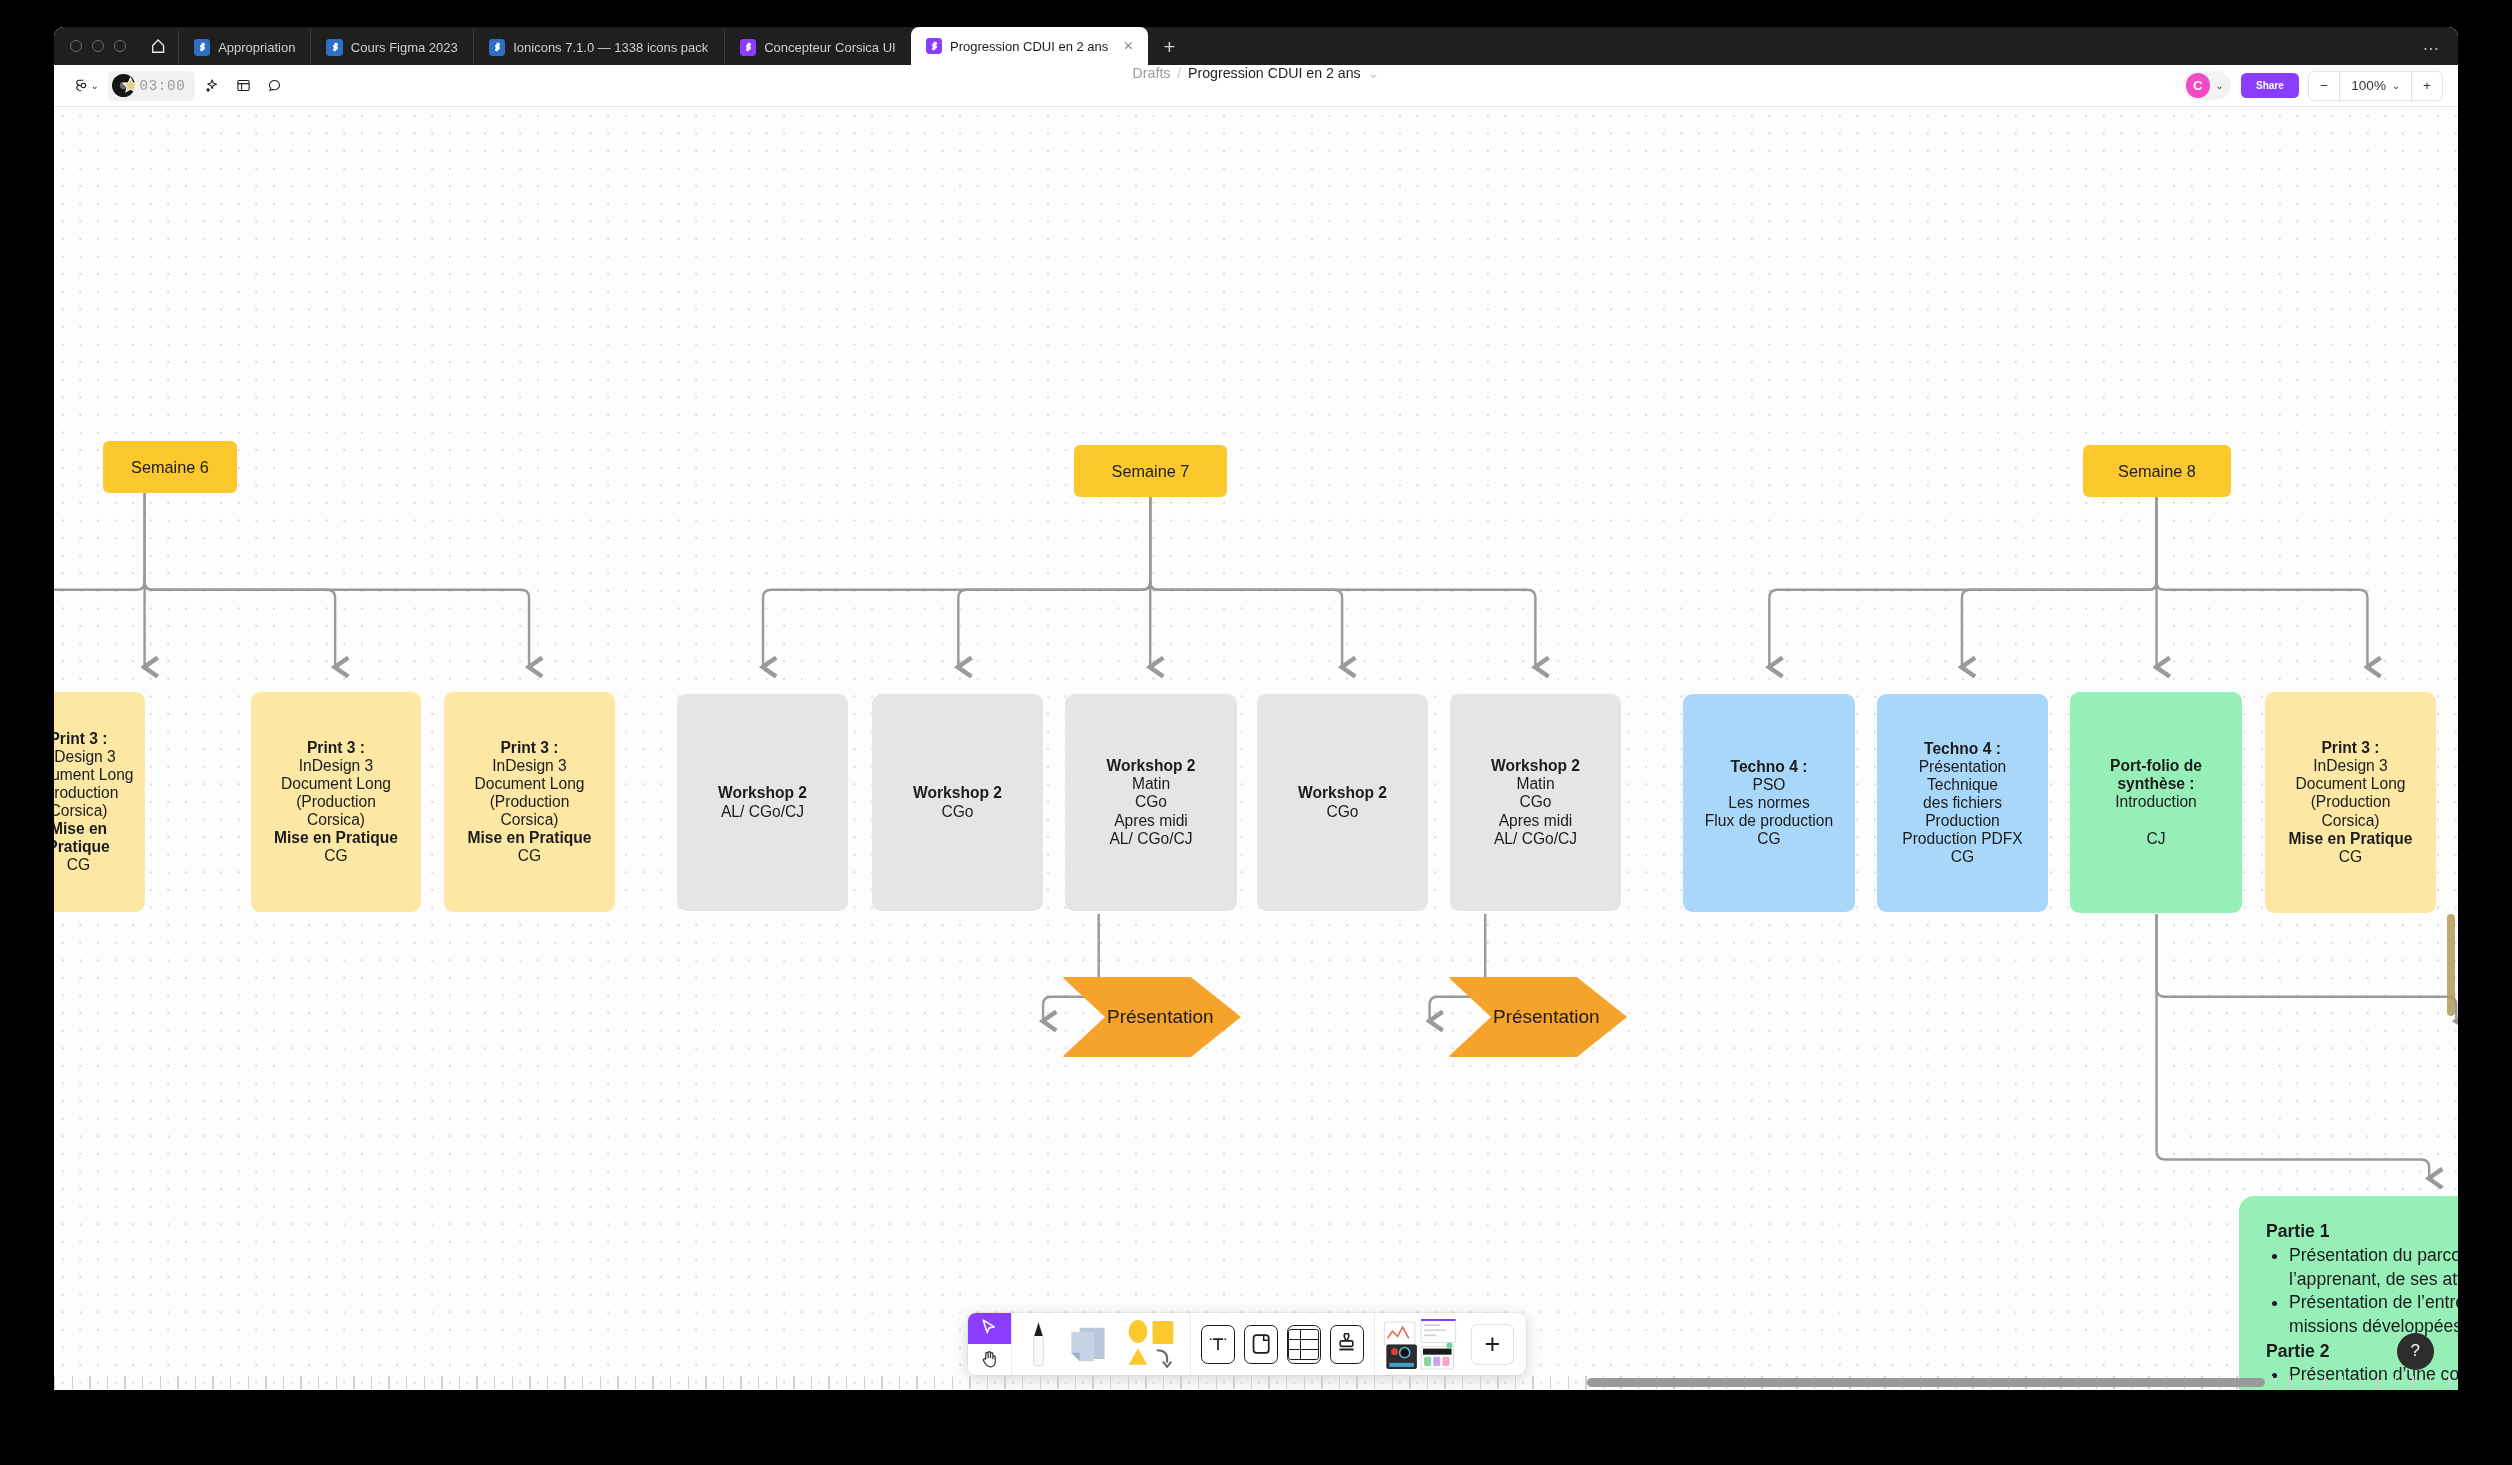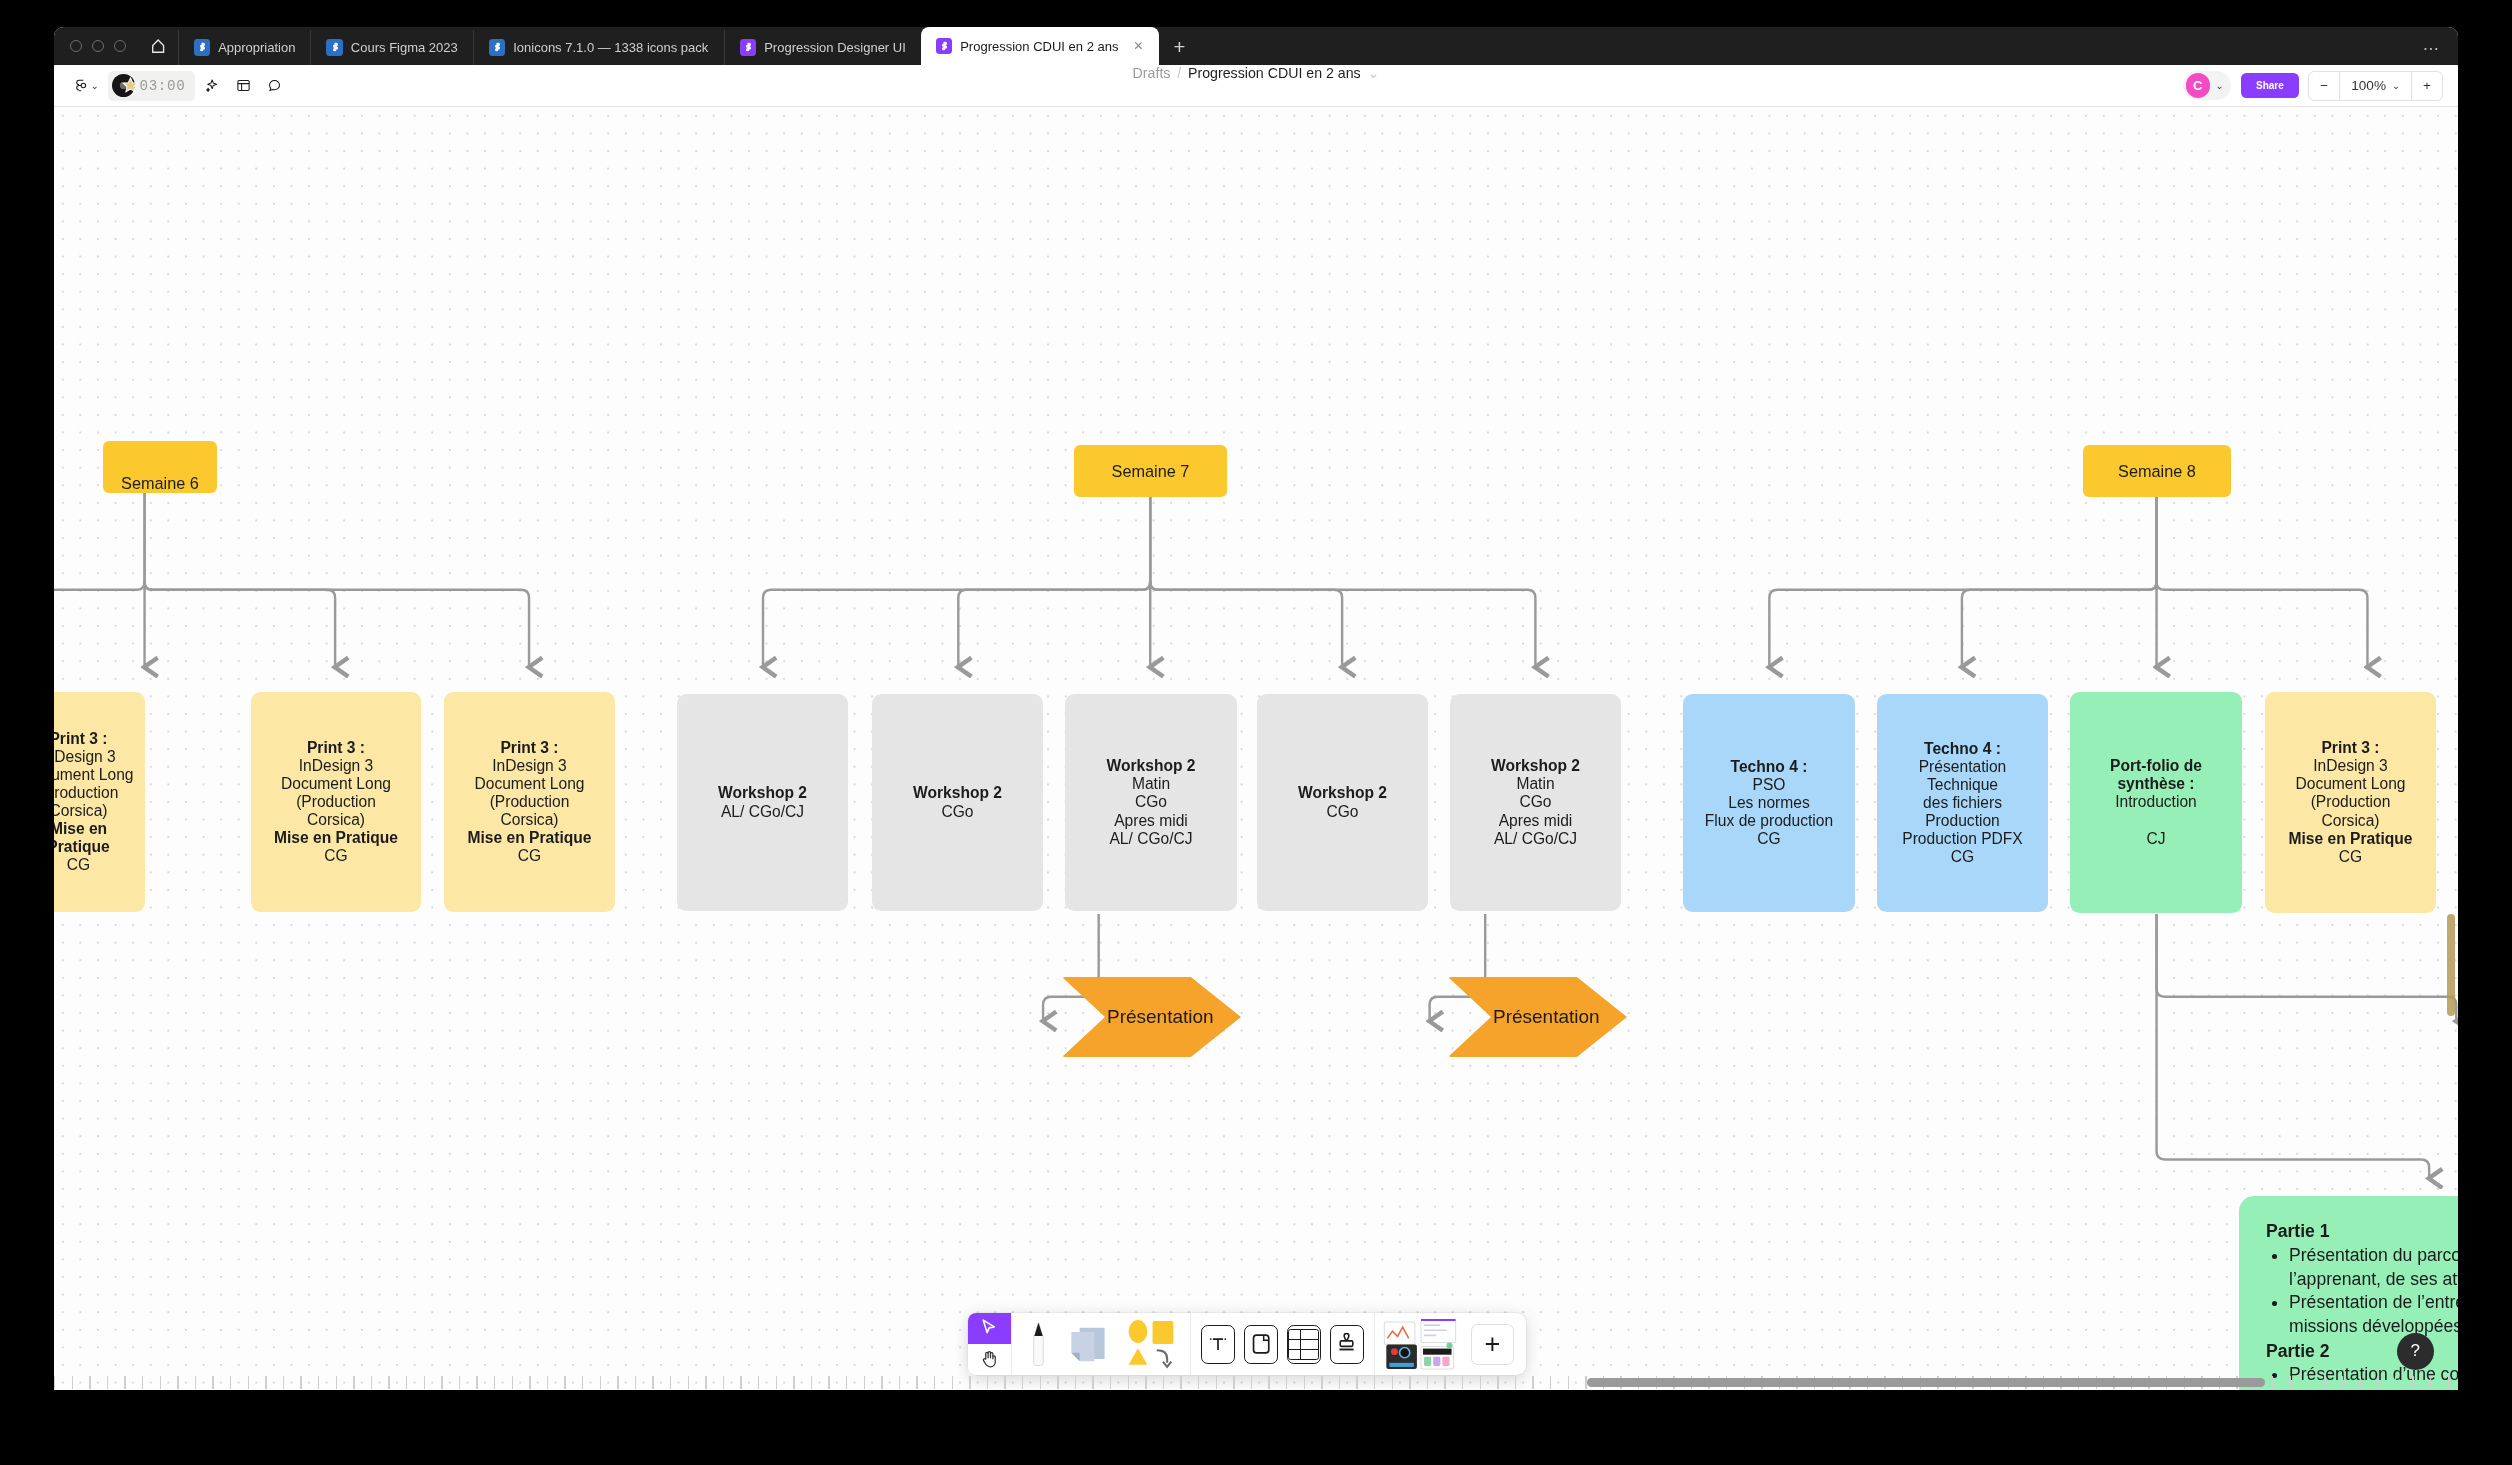--- a/index.html
+++ b/index.html
@@ -242,21 +242,21 @@
       </span>
       <span class="tlabel">Ionicons 7.1.0 — 1338 icons pack (C</span>
     </div>
 
     <div class="tab">
       <span class="favicon fav-purple">
         <svg viewBox="0 0 24 24" fill="#fff">
             <path d="M9 2h6a4 4 0 010 8 4 4 0 010 8 4 4 0 11-4-4 4 4 0 110-8 4 4 0 010-4z" opacity=".95"></path>
           </svg>
       </span>
-      <span class="tlabel">Progression Designer UI</span>
+      <span class="tlabel">Concepteur Corsica UI</span>
     </div>
 
     <div class="tab active">
       <span class="favicon fav-purple">
         <svg viewBox="0 0 24 24" fill="#fff">
             <path d="M9 2h6a4 4 0 010 8 4 4 0 010 8 4 4 0 11-4-4 4 4 0 110-8 4 4 0 010-4z" opacity=".95"></path>
           </svg>
       </span>
       <span class="tlabel">Progression CDUI en 2 ans</span>
       <span class="tabclose">✕</span>
@@ -358,21 +358,21 @@
       <g fill="none" stroke="#9a9a9a" stroke-width="3.6" marker-end="url(#ah)">
 
         <path d="M1540,1190 L1540,1300 q0,12 -12,12 L1470,1312 q-12,0 -12,12 L1458,1348"></path>
         <path d="M2110,1190 L2110,1300 q0,12 -12,12 L2040,1312 q-12,0 -12,12 L2028,1348"></path>
         <path d="M3100,1190 L3100,1300 q0,12 12,12 L3530,1312 q12,0 12,12 L3542,1348"></path>
 
         <path d="M3100,1190 L3100,1540 q0,12 12,12 L3490,1552 q12,0 12,12 L3502,1580"></path>
       </g>
     </svg>
 
-    <div class="node week" style="left:49px;top:334px;width:114px;align-items:flex-end;">
+    <div class="node week" style="left:49px;top:334px;width:134px;">
       <span>Semaine 6</span>
     </div>
     <div class="node week" style="left:1020px;top:338px;width:153px;">
       <span>Semaine 7</span>
     </div>
     <div class="node week" style="left:2029px;top:338px;width:148px;">
       <span>Semaine 8</span>
     </div>
 
     <div class="node card c-yellow" style="left:-42px;top:585px;width:133px;height:220px;">

